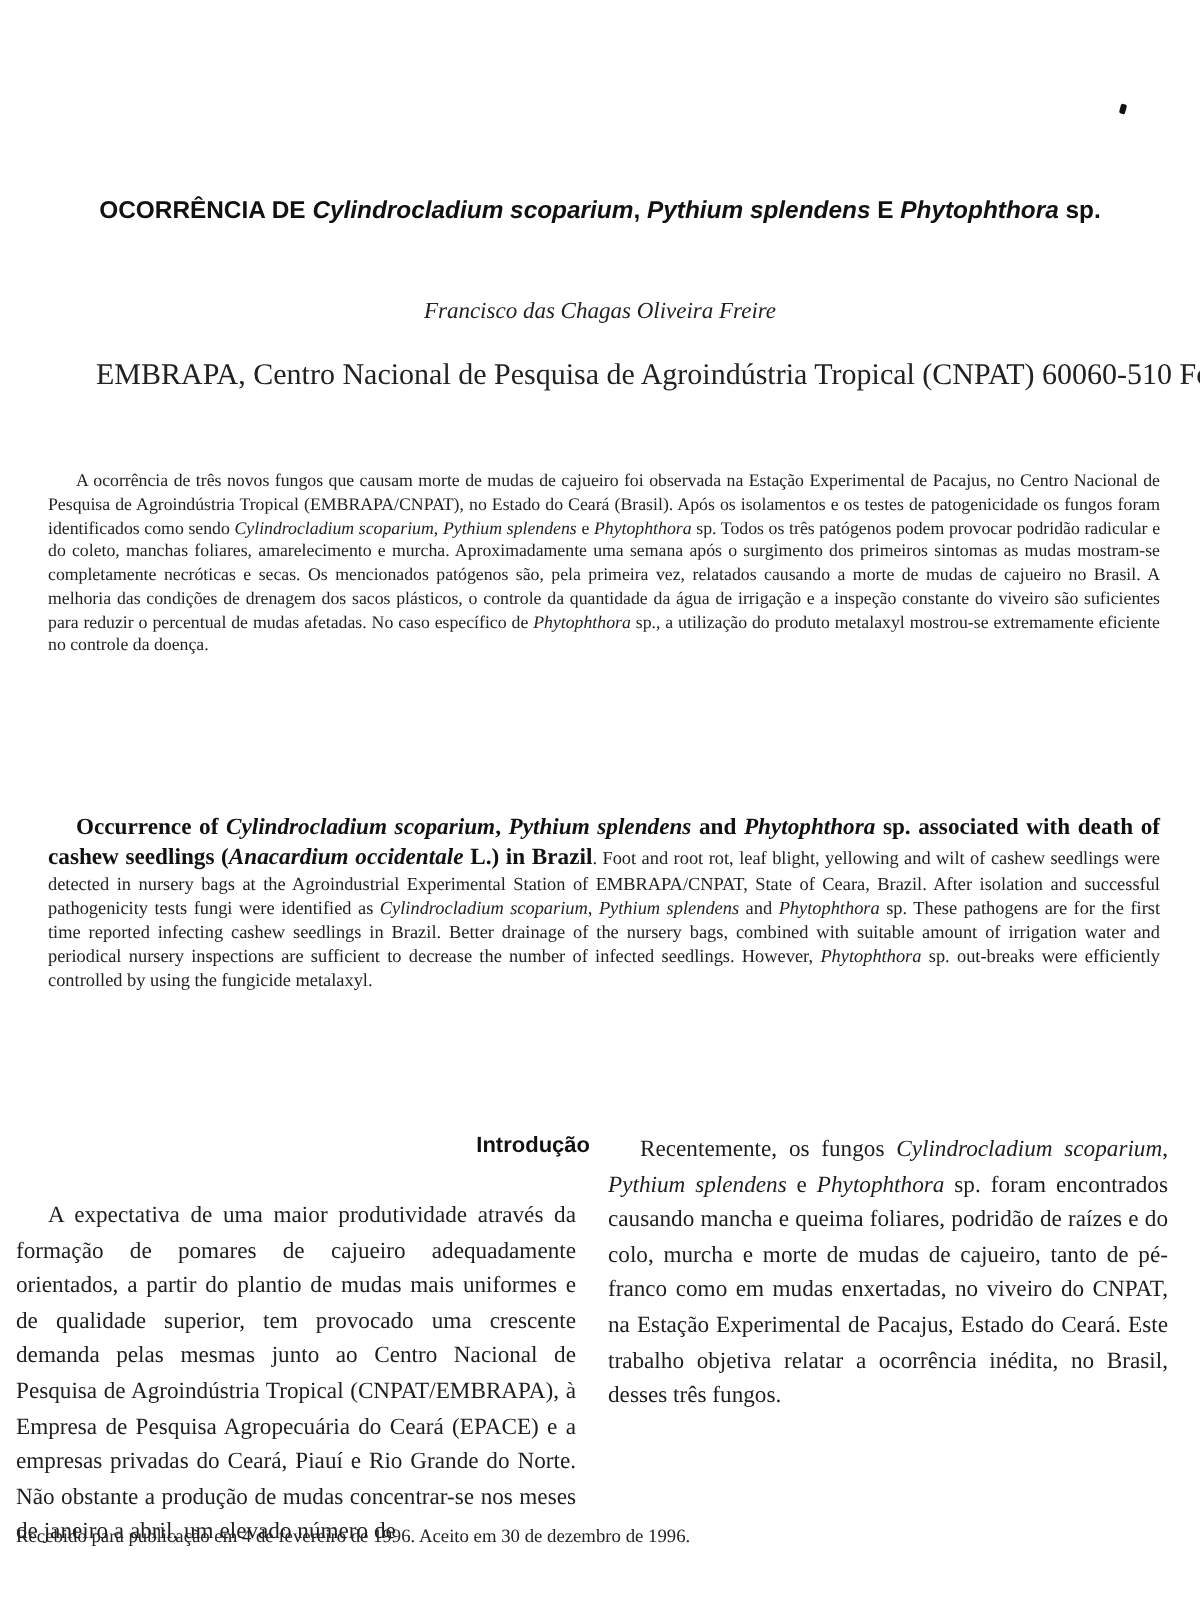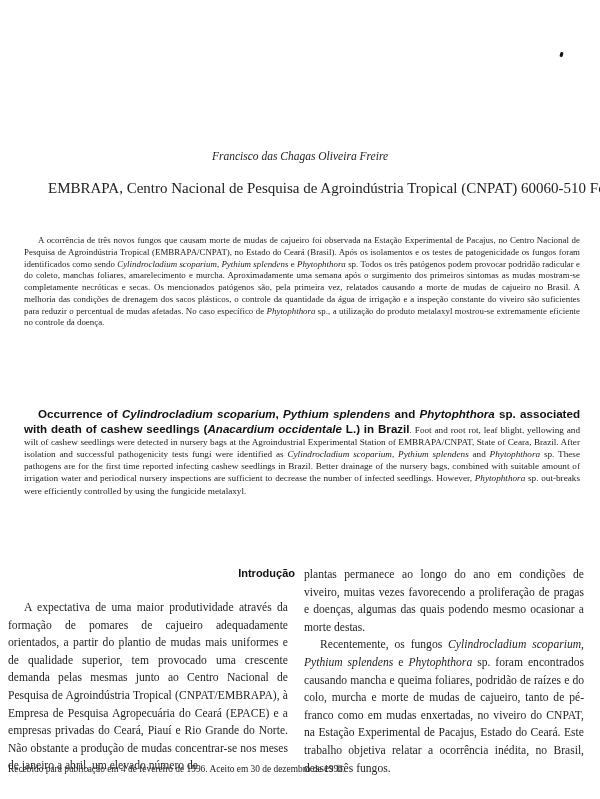--- a/index.html
+++ b/index.html
@@ -26,21 +26,21 @@
     font-size: 8.9px; line-height: 11.75px; text-align: justify; color: #222;
   }
   .abstract-pt p { margin: 0; text-indent: 14px; }
   .kw { margin: 0; padding-left: 14px; }
   .kw b { font-weight: bold; }
   .abstract-en {
     position: absolute; left: 24px; top: 406px; width: 556px;
     font-size: 9.2px; line-height: 12.1px; text-align: justify; color: #222;
   }
   .abstract-en .en-title {
-    font-family: Liberation Sans, sans-serif; font-weight: bold; font-size: 11.6px; line-height: 15px; color: #111;
+    font-family: Liberation Serif, serif; font-weight: bold; font-size: 11.6px; line-height: 15px; color: #111;
   }
   .abstract-en p { margin: 0; text-indent: 14px; }
   .abstract-en .kw-en { margin: 0; padding-left: 14px; }
   .heading-intro {
     position: absolute; left: 20px; top: 567px; width: 275px; text-align: right;
     font-family: "Liberation Sans", sans-serif; font-weight: bold; font-size: 11px; color: #111;
   }
   .col {
     position: absolute; width: 280px; font-size: 11.6px; line-height: 17.6px; text-align: justify; color: #1e1e1e;
   }
@@ -55,38 +55,40 @@
   .pagenum {
     position: absolute; left: 568px; top: 762px; font-size: 10px; color: #222; margin-left: 37px;
   }
 </style>
 </head>
 <body>
 
 <div class="dot"></div>
 
 <div class="title">
+  <div>
+    <span>OCORRÊNCIA DE </span><i>Cylindrocladium scoparium</i><span>, </span><i>Pythium splendens</i><span> E </span><i>Phytophthora</i><span> sp.</span>
+  </div>
 </div>
 
 <div class="author">Francisco das Chagas Oliveira Freire</div>
 <div class="affil">EMBRAPA, Centro Nacional de Pesquisa de Agroindústria Tropical (CNPAT) 60060-510  Fortaleza, Ceará, Brasil</div>
 
 <div class="abstract-pt">
   <p><span>A ocorrência de três novos fungos que causam morte de mudas de cajueiro foi observada na Estação Experimental de Pacajus, no Centro Nacional de Pesquisa de Agroindústria Tropical (EMBRAPA/CNPAT), no Estado do Ceará (Brasil). Após os isolamentos e os testes de patogenicidade os fungos foram identificados como sendo </span><i>Cylindrocladium scoparium</i><span>, </span><i>Pythium splendens</i><span> e </span><i>Phytophthora</i><span> sp. Todos os três patógenos podem provocar podridão radicular e do coleto, manchas foliares, amarelecimento e murcha. Aproximadamente uma semana após o surgimento dos primeiros sintomas as mudas mostram-se completamente necróticas e secas. Os mencionados patógenos são, pela primeira vez, relatados causando a morte de mudas de cajueiro no Brasil. A melhoria das condições de drenagem dos sacos plásticos, o controle da quantidade da água de irrigação e a inspeção constante do viveiro são suficientes para reduzir o percentual de mudas afetadas. No caso específico de </span><i>Phytophthora</i><span> sp., a utilização do produto metalaxyl mostrou-se extremamente eficiente no controle da doença.</span></p>
 </div>
 
 <div class="abstract-en">
   <p><span class="en-title"><span>Occurrence of </span><i>Cylindrocladium scoparium</i><span>, </span><i>Pythium splendens</i><span> and </span><i>Phytophthora</i><span> sp. associated with death of cashew seedlings (</span><i>Anacardium occidentale</i><span> L.) in Brazil</span></span><span>.</span><span>  Foot and root rot, leaf blight, yellowing and wilt of cashew seedlings were detected in nursery bags at the Agroindustrial Experimental Station of EMBRAPA/CNPAT, State of Ceara, Brazil. After isolation and successful pathogenicity tests fungi were identified as </span><i>Cylindrocladium scoparium</i><span>, </span><i>Pythium splendens</i><span> and </span><i>Phytophthora</i><span> sp. These pathogens are for the first time reported infecting cashew seedlings in Brazil. Better drainage of the nursery bags, combined with suitable amount of irrigation water and periodical nursery inspections are sufficient to decrease the number of infected seedlings. However, </span><i>Phytophthora</i><span> sp. out-breaks were efficiently controlled by using the fungicide metalaxyl.</span></p>
 </div>
 
 <div class="heading-intro">Introdução</div>
 
 <div class="col col-left">
   <p>A expectativa de uma maior produtividade através da formação de pomares de cajueiro adequadamente orientados, a partir do plantio de mudas mais uniformes e de qualidade superior, tem provocado uma crescente demanda pelas mesmas junto ao Centro Nacional de Pesquisa de Agroindústria Tropical (CNPAT/EMBRAPA), à Empresa de Pesquisa Agropecuária do Ceará (EPACE) e a empresas privadas do Ceará, Piauí e Rio Grande do Norte. Não obstante a produção de mudas concentrar-se nos meses de janeiro a abril, um elevado número de</p>
 </div>
 
 <div class="col col-right">
-  <p>plantas permanece ao longo do ano em condições de viveiro, muitas vezes favorecendo a proliferação de pragas e doenças, algumas das quais podendo mesmo ocasionar a morte destas.</p>
   <p class="ind"><span>Recentemente, os fungos </span><i>Cylindrocladium scoparium</i><span>, </span><i>Pythium splendens</i><span> e </span><i>Phytophthora</i><span>  sp. foram encontrados causando mancha e queima foliares, podridão de raízes e do colo, murcha e morte de mudas de cajueiro, tanto de pé-franco como em mudas enxertadas, no viveiro do CNPAT, na Estação Experimental de Pacajus, Estado do Ceará. Este trabalho objetiva relatar a ocorrência inédita, no Brasil, desses três fungos.</span></p>
 </div>
 
 <div class="footer">Recebido para publicação em 4 de fevereiro de 1996. Aceito em 30 de dezembro de 1996.</div>
 <div class="pagenum">69</div>
 
 </body></html>

